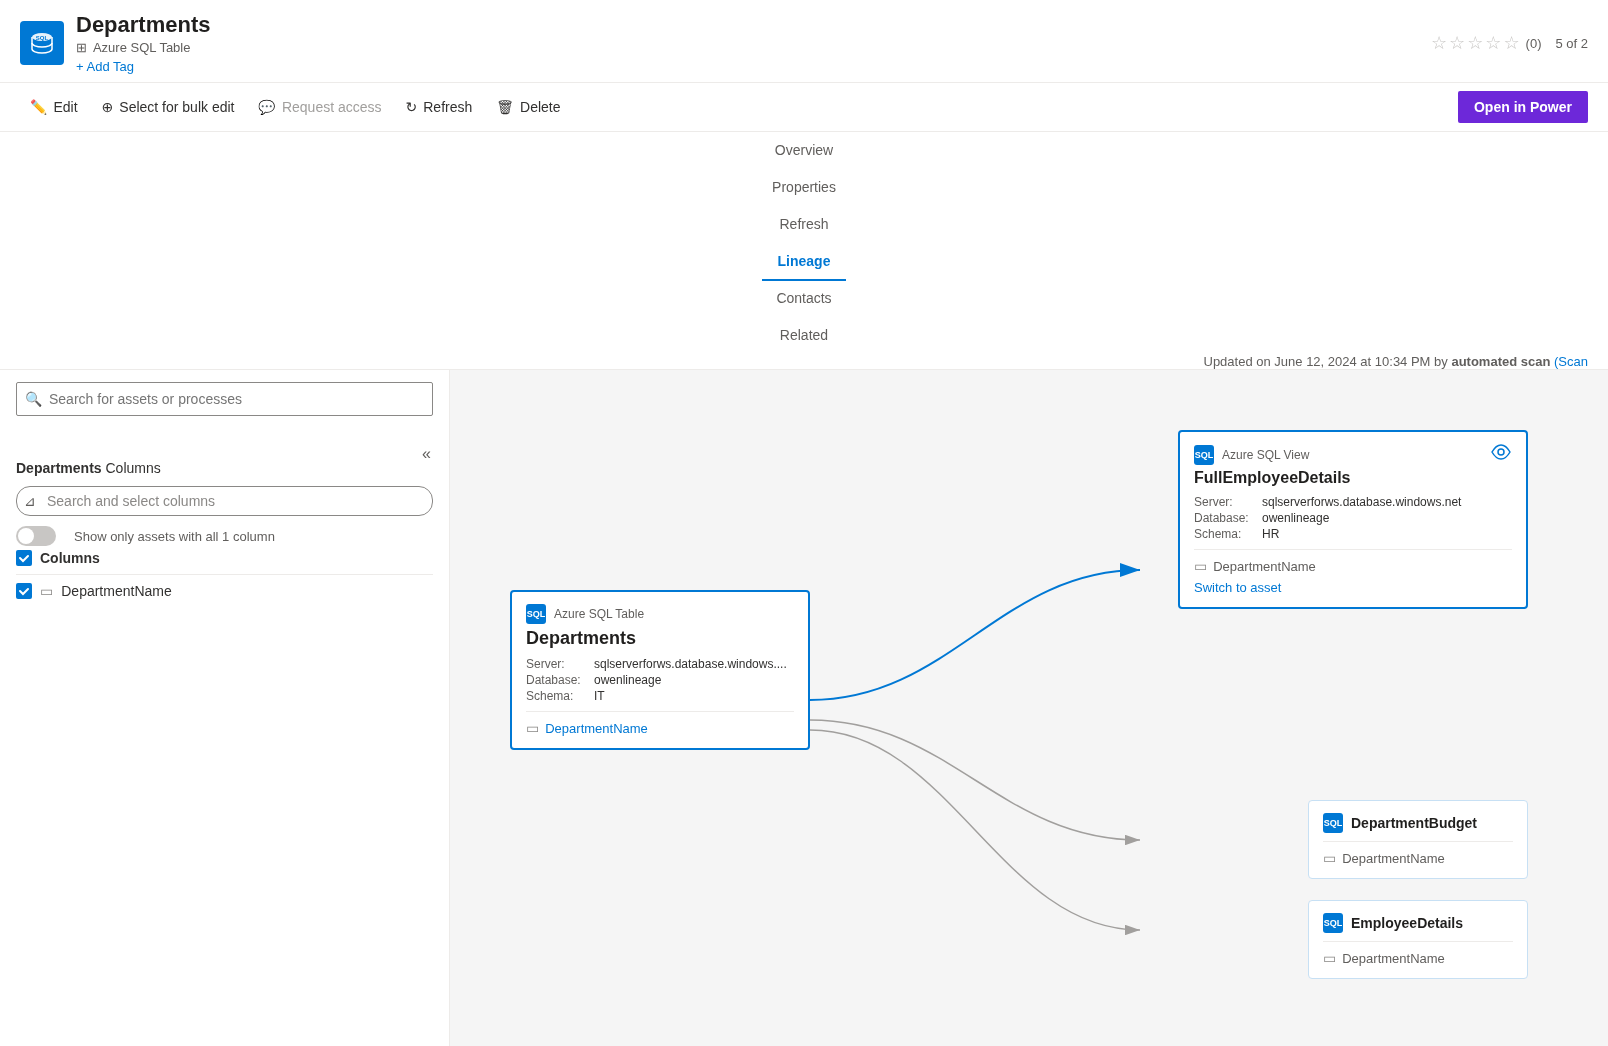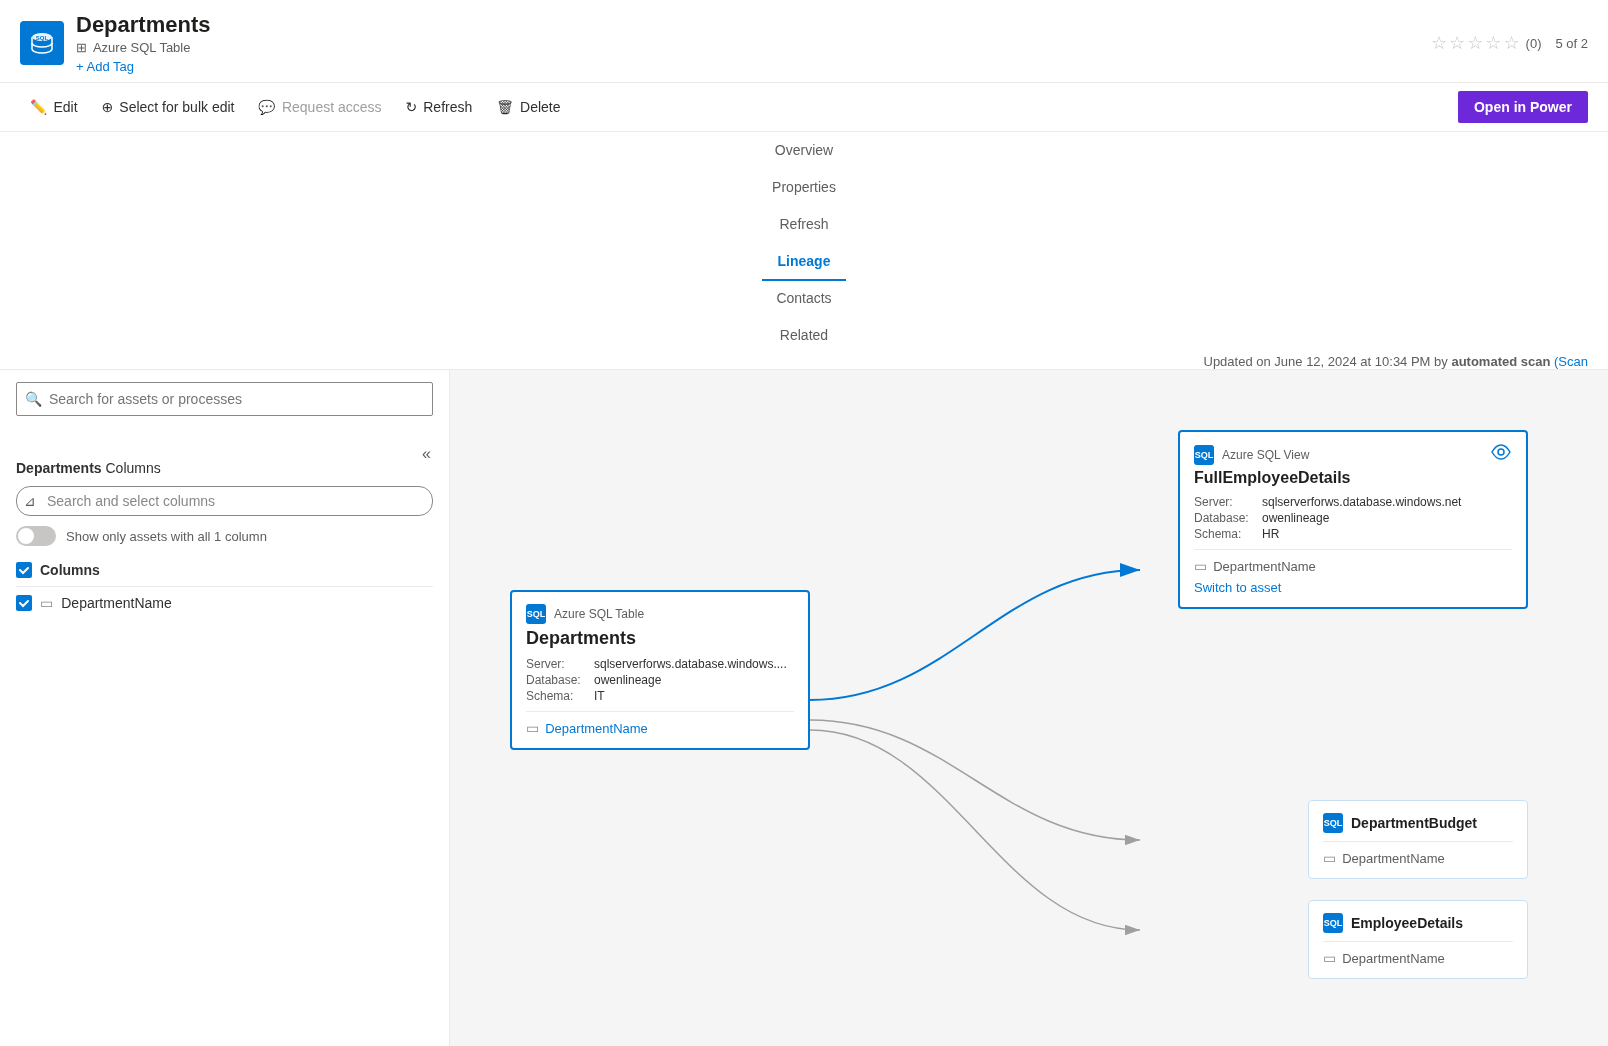--- a/index.html
+++ b/index.html
@@ -49,21 +49,21 @@
     .columns-panel-header { display: flex; align-items: center; justify-content: space-between; margin-bottom: 10px; }
     .columns-panel-title { font-size: 14px; font-weight: 600; margin-top: 28px; }
     .columns-panel-title span { font-weight: 400; }
     .collapse-btn { background: none; border: none; cursor: pointer; color: #605e5c; font-size: 16px; padding: 2px; }
 
     .col-search { position: relative; margin-bottom: 10px; }
     .col-search input { width: 100%; padding: 6px 10px 6px 30px; border: 1px solid #8a8886; border-radius: 14px; font-size: 14px; color: #323130; }
     .col-search input::placeholder { color: #8a8886; }
     .col-search .filter-icon { position: absolute; left: 8px; top: 50%; transform: translateY(-50%); color: #605e5c; }
 
-    .toggle-row { display: flex; align-items: center; gap: 10px; margin-bottom: 12px; }
+    .toggle-row { display: flex; align-items: center; gap: 18px; }
     .toggle { width: 40px; height: 20px; background: #c8c6c4; border-radius: 10px; position: relative; cursor: pointer; flex-shrink: 0; }
     .toggle.off .toggle-knob { left: 2px; }
     .toggle-knob { width: 16px; height: 16px; background: #fff; border-radius: 50%; position: absolute; top: 2px; transition: left 0.2s; left: 2px; }
     .toggle-label { font-size: 13px; color: #605e5c; }
 
     .col-item { display: flex; align-items: center; gap: 8px; padding: 4px 0; }
     .col-item.header-item { font-weight: 600; border-bottom: 1px solid #edebe9; padding-bottom: 8px; margin-bottom: 4px; }
     .checkbox { width: 16px; height: 16px; background: #0078d4; border-radius: 2px; display: flex; align-items: center; justify-content: center; flex-shrink: 0; }
     .checkbox svg { width: 12px; height: 12px; }
     .col-name { font-size: 14px; }

